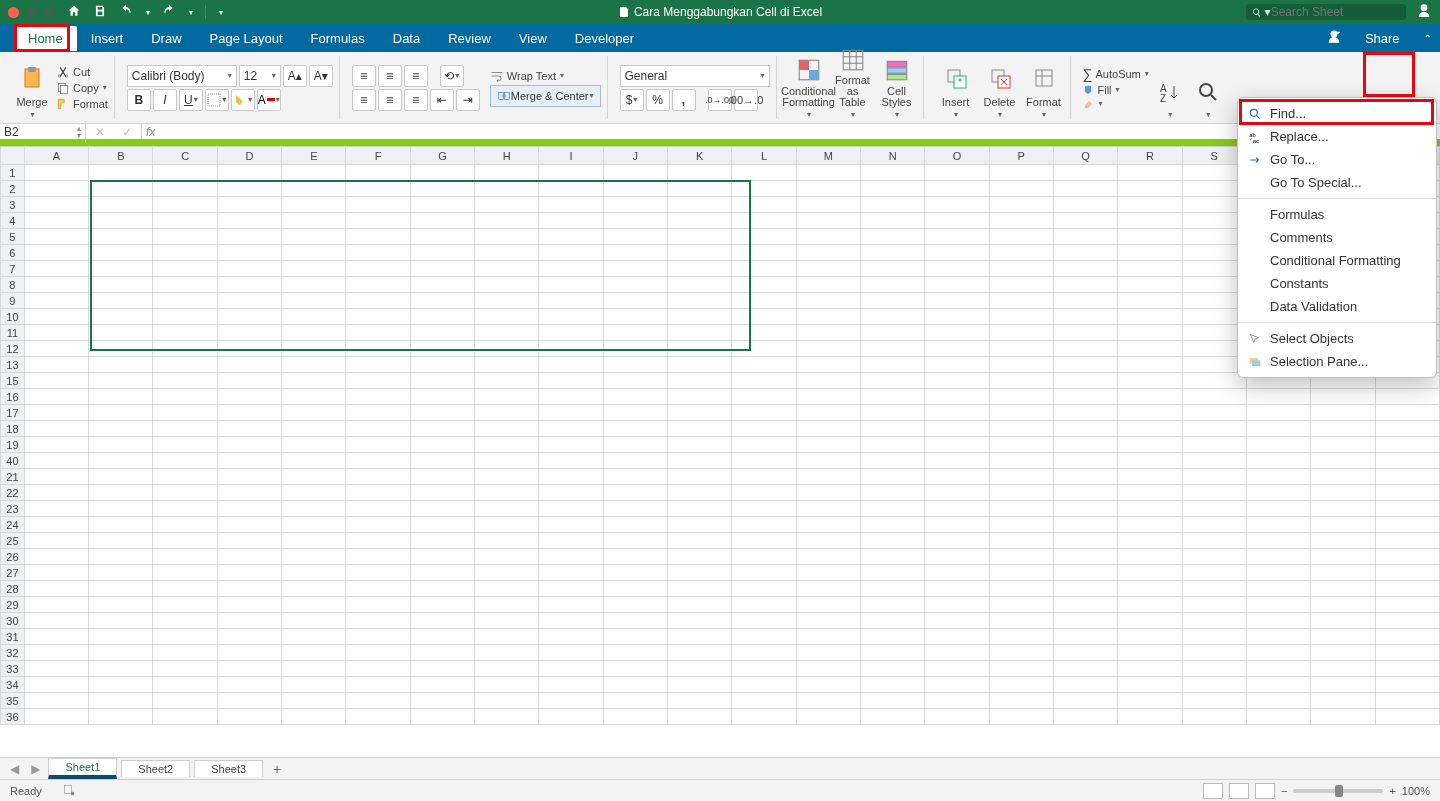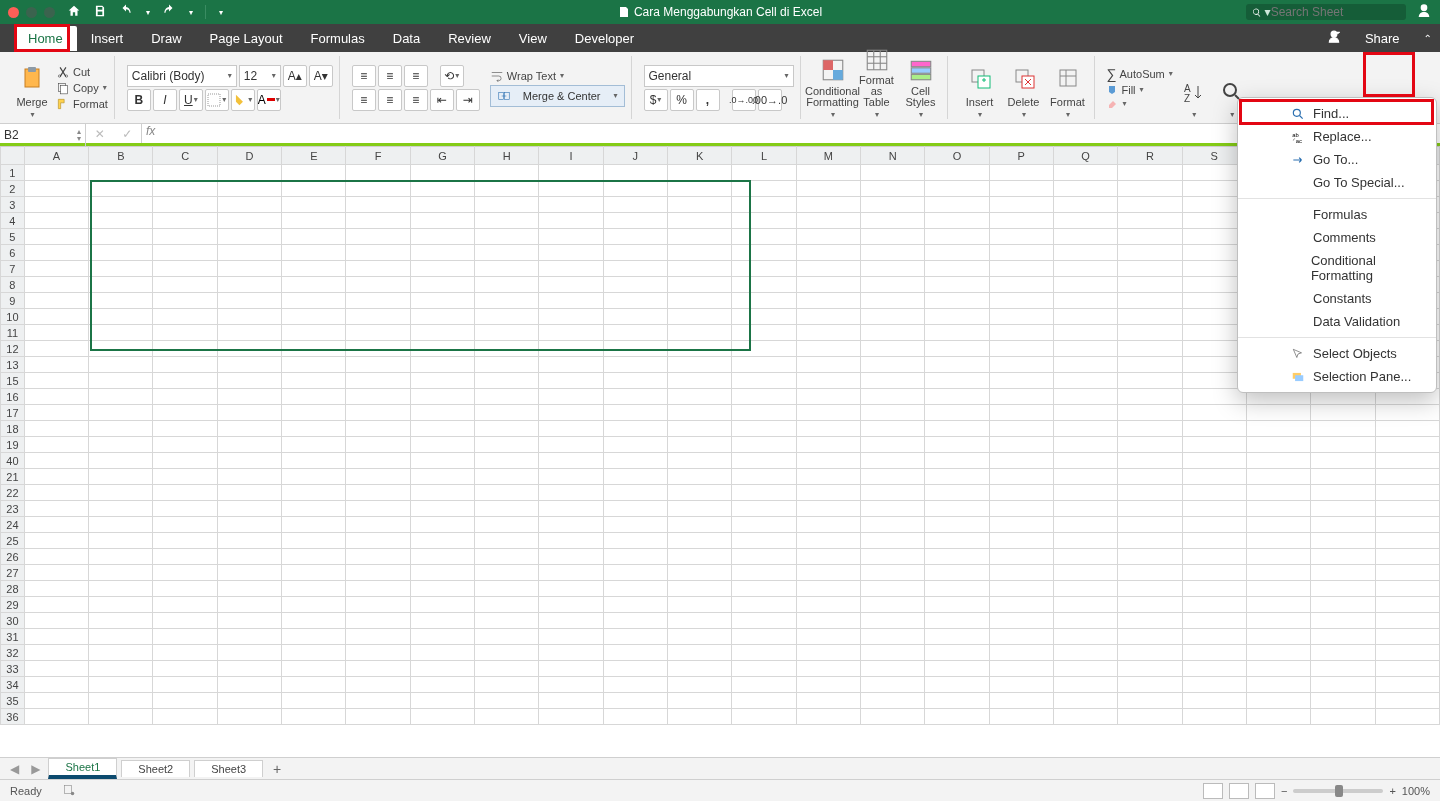--- a/index.html
+++ b/index.html
@@ -14,21 +14,21 @@
 .qat svg { width: 14px; height: 14px; fill: #fff; }
 .qat .sep { width: 1px; height: 14px; background: #3a8c62; }
 .title-center { position: absolute; left: 0; right: 0; text-align: center; color: #fff; font-size: 12px; pointer-events: none; }
 .title-center svg { width: 12px; height: 12px; vertical-align: -2px; margin-right: 4px; fill: #fff; }
 .search-box { margin-left: auto; display: flex; align-items: center; background: #155d38; border-radius: 3px; padding: 1px 6px; width: 160px; color: #a9d4bc; }
 .search-box svg { width: 11px; height: 11px; fill: #fff; margin-right: 3px; }
 .search-box input { background: none; border: none; color: #fff; width: 100%; font-size: 12px; outline: none; }
 .user-icon { margin-left: 10px; color: #fff; }
 
 
-.tabsrow { height: 28px; background: #404040; display: flex; align-items: center; padding: 0 0 0 14px; }
+.tabsrow { height: 28px; background: #0369a1; display: flex; align-items: center; padding: 0 0 0 14px; }
 .tab { color: #fff; font-size: 13px; padding: 5px 14px; cursor: pointer; }
 .tab.active { background: #fff; color: #1b7446; border-radius: 2px 2px 0 0; }
 .right-tabs { margin-left: auto; margin-right: 8px; display: flex; align-items: center; gap: 24px; color: #fff; font-size: 13px; }
 .right-tabs svg { width: 14px; height: 14px; fill: #fff; }
 
 
 .redbox { position: absolute; border: 3px solid #e30613; z-index: 5000; pointer-events: none; }
 
 
 .ribbon { height: 72px; background: #f3f3f3; border-bottom: 1px solid #cfcfcf; display: flex; align-items: stretch; padding: 4px 6px; gap: 6px; position: relative; }
@@ -38,25 +38,25 @@
 .bigbtn .ico { width: 28px; height: 32px; display: flex; align-items: center; justify-content: center; }
 .smallbtn { width: 24px; height: 22px; display: inline-flex; align-items: center; justify-content: center; border: 1px solid transparent; border-radius: 2px; cursor: pointer; }
 .smallbtn.sq { border: 1px solid #c8c8c8; background: #fff; width: 24px; height: 22px; }
 .col { display: flex; flex-direction: column; gap: 2px; }
 .row { display: flex; gap: 2px; align-items: center; }
 .ddarrow { font-size: 8px; color: #666; margin-left: 1px; }
 .combo { height: 22px; border: 1px solid #c8c8c8; background: #fff; display: flex; align-items: center; padding: 0 4px; font-size: 12px; }
 .combo.font { width: 110px; }
 .combo.size { width: 42px; }
 .combo.numfmt { width: 150px; }
-.mergebtn { height: 22px; border: 1px solid #a3bdd6; background: #e6eef7; padding: 0 6px; display: flex; align-items: center; gap: 12px; font-size: 11px; }
+.mergebtn { height: 22px; border: 1px solid #a3bdd6; background: #e6eef7; padding: 0 6px; display: flex; align-items: center; gap: 0; font-size: 11px; }
 .minirow { display: flex; align-items: center; gap: 3px; font-size: 11px; color: #444; }
 
 
-.fbar { height: 22px; background: #fff; border-bottom: 3px solid #84cc16; display: flex; }
+.fbar { height: 22px; background: #fff; border-bottom: 7px solid #84cc16; display: flex; align-items: center; }
 .namebox { width: 86px; height: 22px; border-right: 1px solid #cfcfcf; display: flex; align-items: center; padding: 0 4px; position: relative; }
 .namebox .stepper { margin-left: auto; font-size: 8px; color: #888; line-height: 7px; }
 .fbtns { width: 56px; display: flex; align-items: center; justify-content: space-around; color: #bbb; border-right: 1px solid #cfcfcf; height: 100%; }
 .fx { width: 18px; font-style: italic; color: #888; padding: 0 4px; }
 .finput { flex: 1; height: 100%; border: none; outline: none; padding: 0 4px; }
 
 
 .sheet-wrap { position: relative; height: calc(100vh - 24px - 28px - 72px - 22px - 22px - 22px); overflow: auto; }
 .sheet { border-collapse: collapse; table-layout: fixed; }
 .sheet th, .sheet td { border: 1px solid #d7d7d7; font-weight: normal; font-size: 11px; background: #fff; }
@@ -75,21 +75,21 @@
 
 
 .status { height: 22px; background: #f3f3f3; border-top: 1px solid #cfcfcf; display: flex; align-items: center; padding: 0 10px; font-size: 11px; color: #555; }
 .status .right { margin-left: auto; display: flex; gap: 6px; align-items: center; }
 .viewbtn { width: 20px; height: 16px; border: 1px solid #bbb; background: #fff; cursor: pointer; }
 .zoom-slider { width: 90px; height: 4px; background: #ccc; position: relative; border-radius: 2px; }
 .zoom-slider .thumb { width: 8px; height: 12px; background: #888; position: absolute; top: -4px; left: 42px; border-radius: 2px; }
 
 
 .dropdown { position: absolute; background: #fff; border: 1px solid #bfbfbf; box-shadow: 0 8px 24px rgba(0,0,0,.25); z-index: 4000; font-size: 13px; color: #333; padding: 4px 0; border-radius: 6px; }
-.dropdown .item { display: flex; align-items: center; gap: 8px; padding: 4px 14px 4px 10px; cursor: pointer; margin-left: 43px; }
+.dropdown .item { display: flex; align-items: center; gap: 8px; padding: 4px 14px 4px 10px; cursor: pointer; }
 .dropdown .sep { height: 1px; background: #e2e2e2; margin: 4px 0; }
 .dropdown .item svg { width: 14px; height: 14px; }
 
 .redbox.find-item { top: 99px; left: 1239px; width: 195px; height: 26px; }
 </style>
 </head>
 <body>
 
 <div class="titlebar">
   <div class="traffic">

